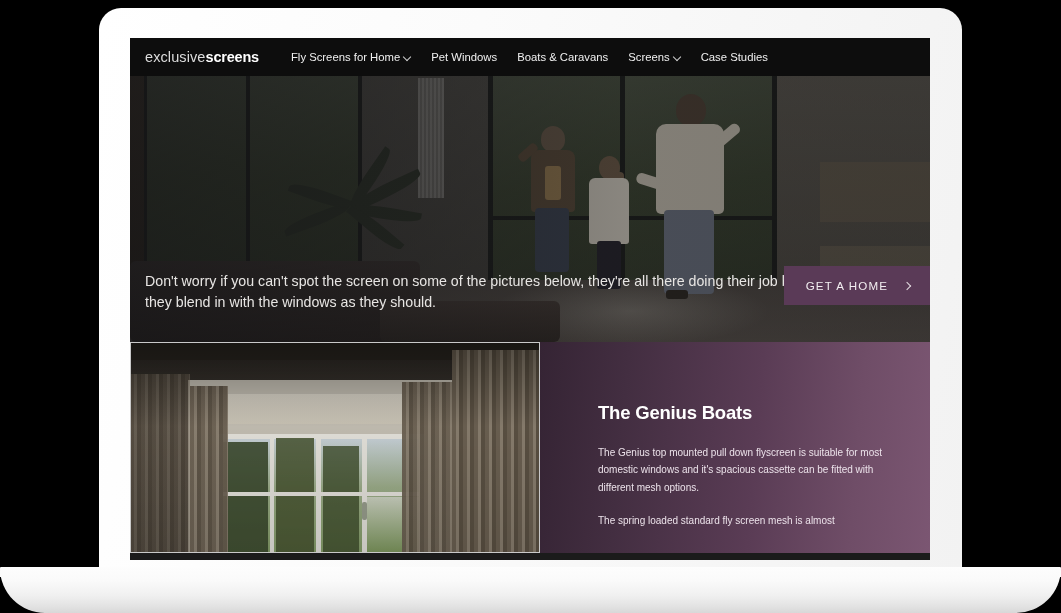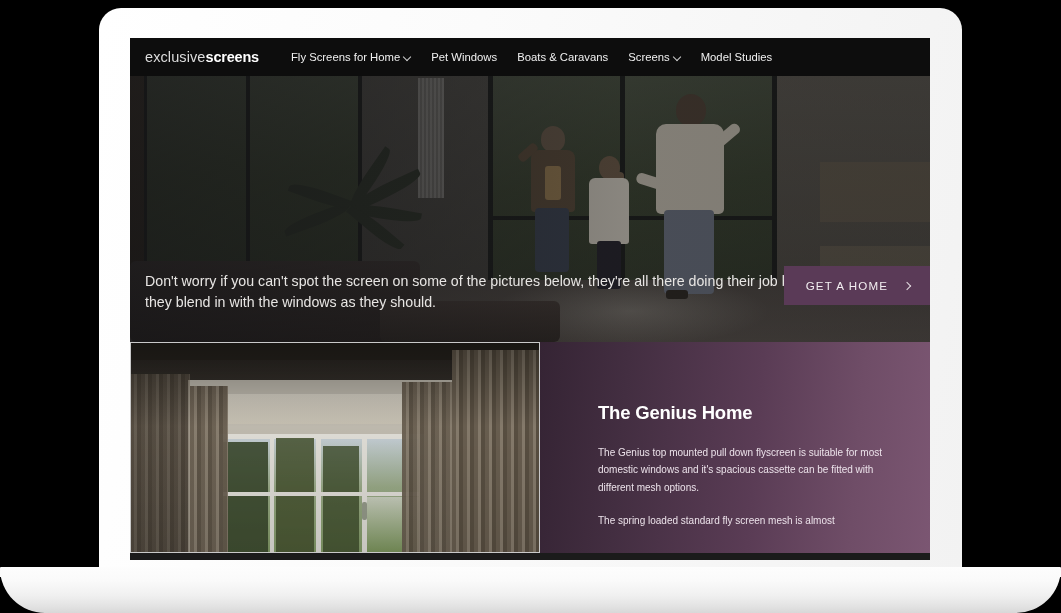--- a/index.html
+++ b/index.html
@@ -183,21 +183,21 @@
           <span>Pet Windows</span>
         </div>
         <div class="nav-item">
           <span>Boats &amp; Caravans</span>
         </div>
         <div class="nav-item">
           <span>Screens</span>
           <span class="caret"></span>
         </div>
         <div class="nav-item">
-          <span>Model Studies</span>
+          <span>Case Studies</span>
         </div>
 
       </div>
     </nav>
 
     <section class="hero">
       <div class="hero-photo">
         <div class="photo">
           <div class="room-wall"></div>
 
@@ -304,21 +304,21 @@
           <div class="sp-curtain" style="left:60px;top:44px;width:38px;height:167px;opacity:.95;"></div>
           <div class="sp-curtain" style="left:272px;top:40px;width:54px;height:171px;opacity:.95;"></div>
           <div class="sp-curtain" style="left:322px;top:8px;width:88px;height:203px;opacity:1;"></div>
           <div class="sp-curtain" style="left:0px;top:32px;width:60px;height:179px;opacity:.55;"></div>
           <div class="sp-dark" style="left:0;top:0;width:410px;height:211px;background:linear-gradient(180deg,rgba(0,0,0,.42),rgba(0,0,0,.05) 40%,rgba(0,0,0,.15));"></div>
         </div>
         <div class="sp-border"></div>
       </div>
 
       <div class="split-text">
-        <h2 class="panel-title">The Genius Home</h2>
+        <h2 class="panel-title">The Genius Boats</h2>
         <p class="panel-p">The Genius top mounted pull down flyscreen is suitable for most domestic windows and it's spacious cassette can be fitted with different mesh options.</p>
         <p class="panel-p">The spring loaded standard fly screen mesh is almost</p>
       </div>
     </section>
 
   </div>
 
   <div class="laptop-base-top"></div>
   <div class="trackpad-notch"></div>
   <div class="notch-dot l"></div>

